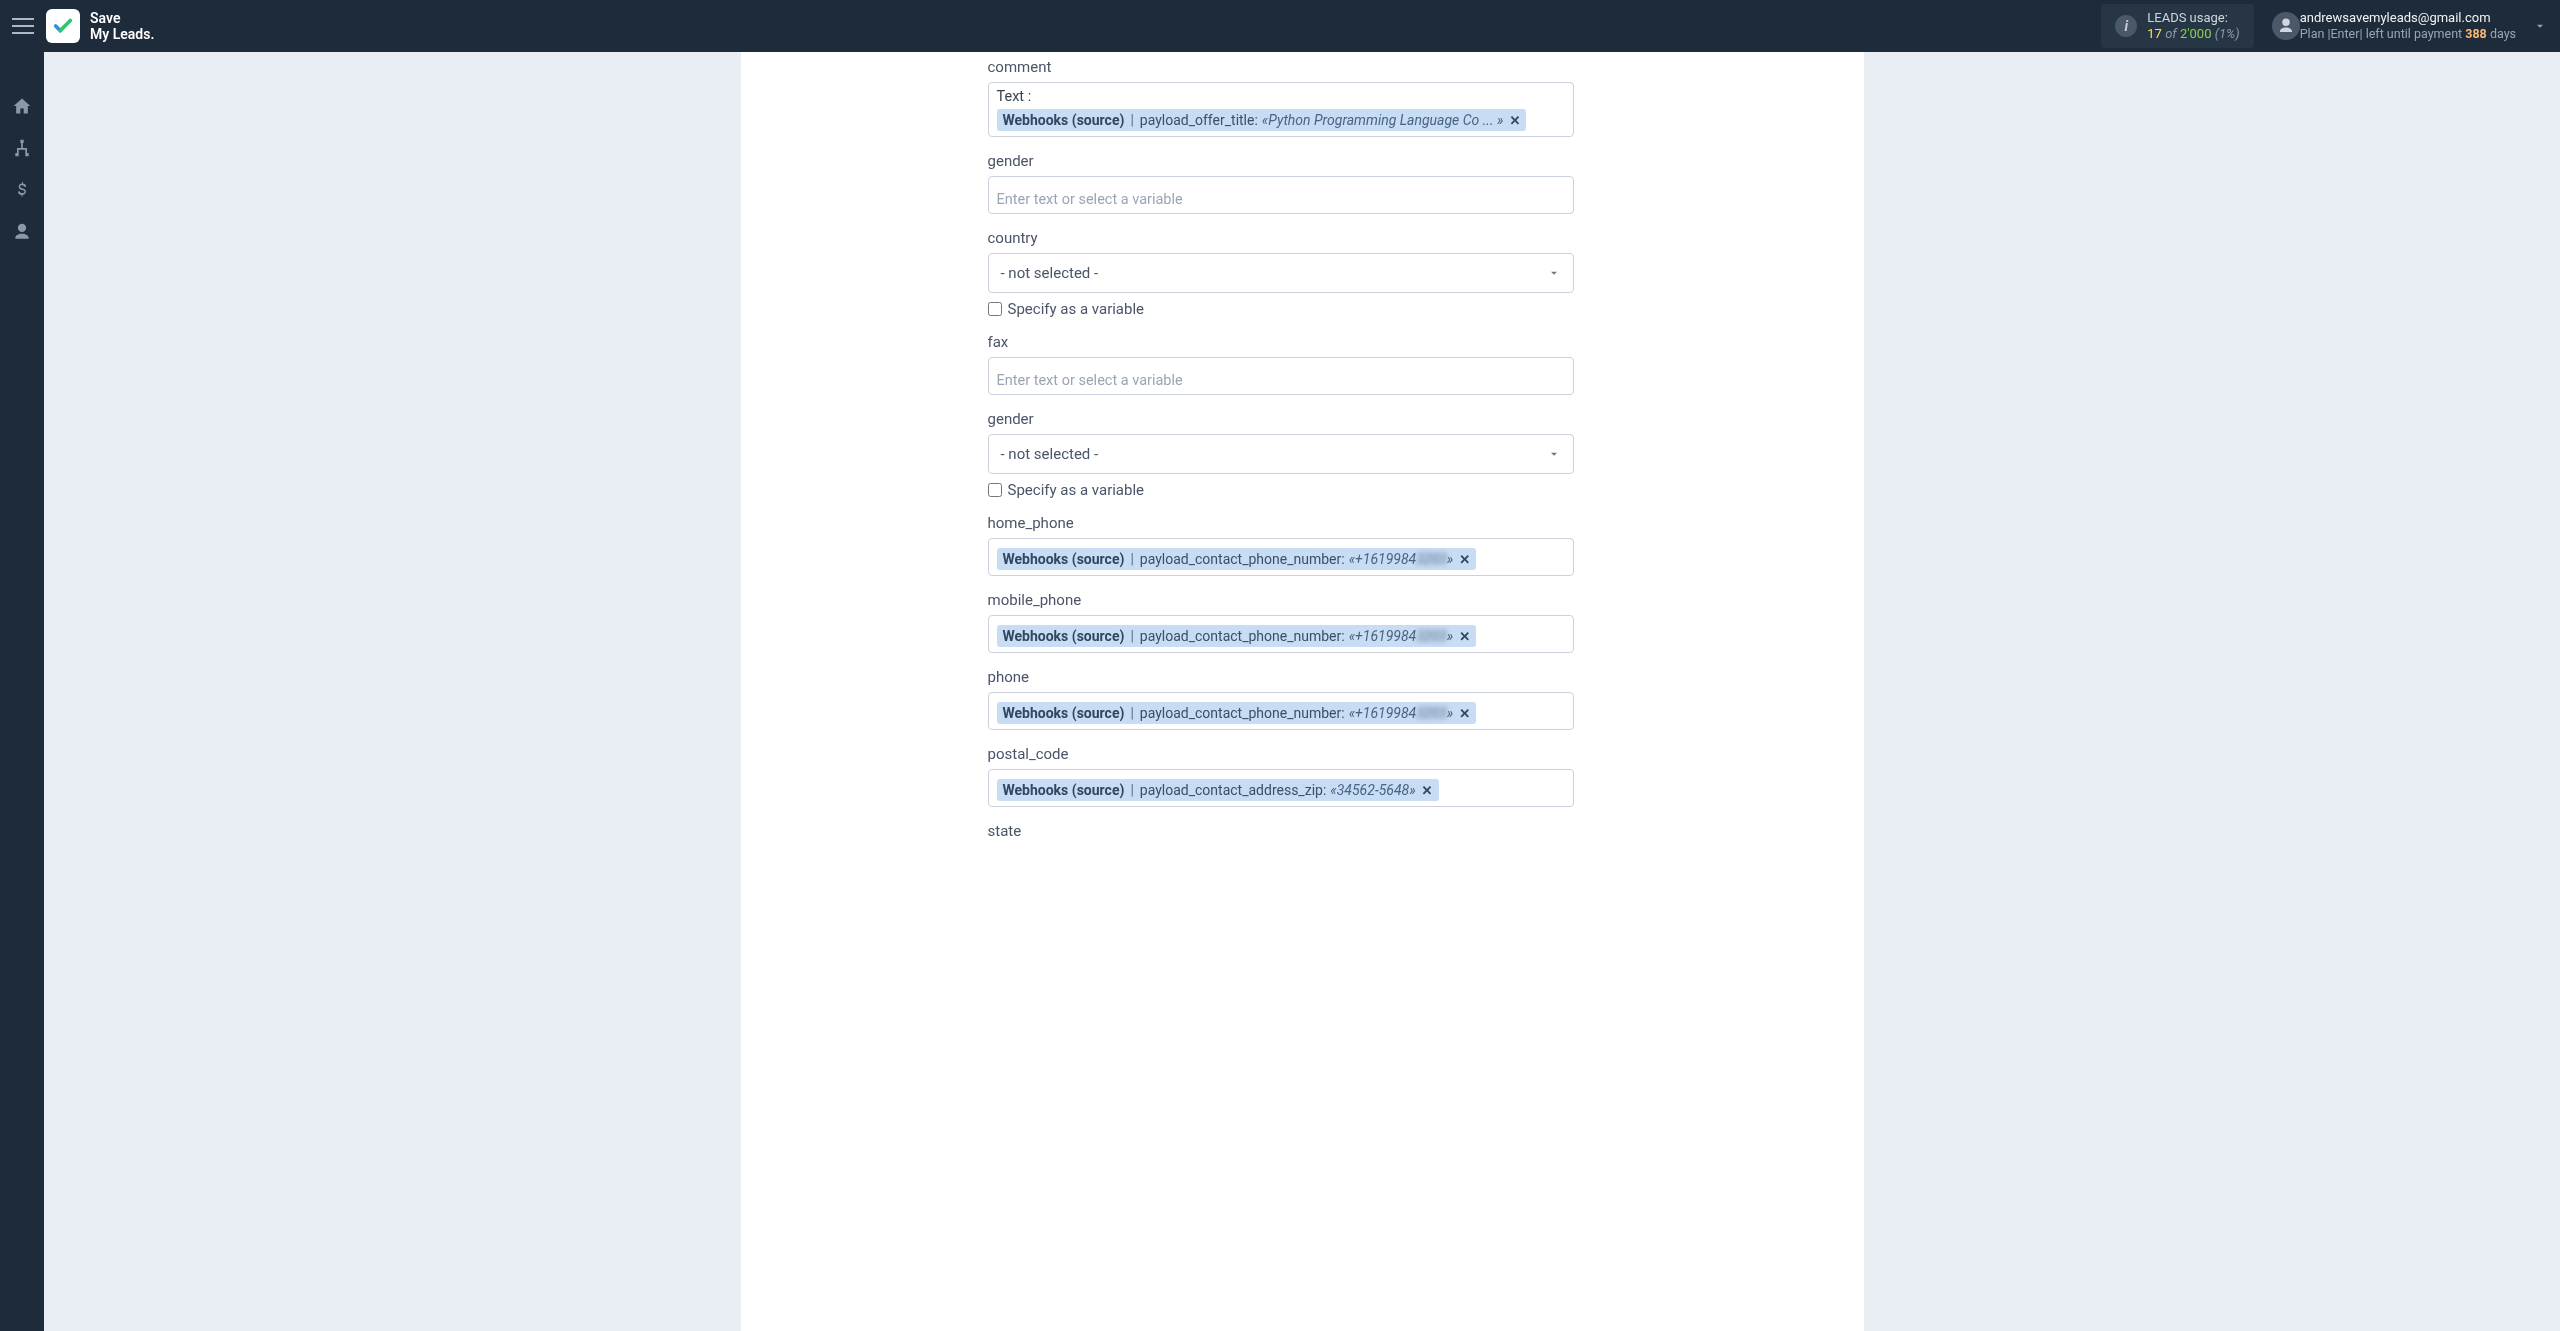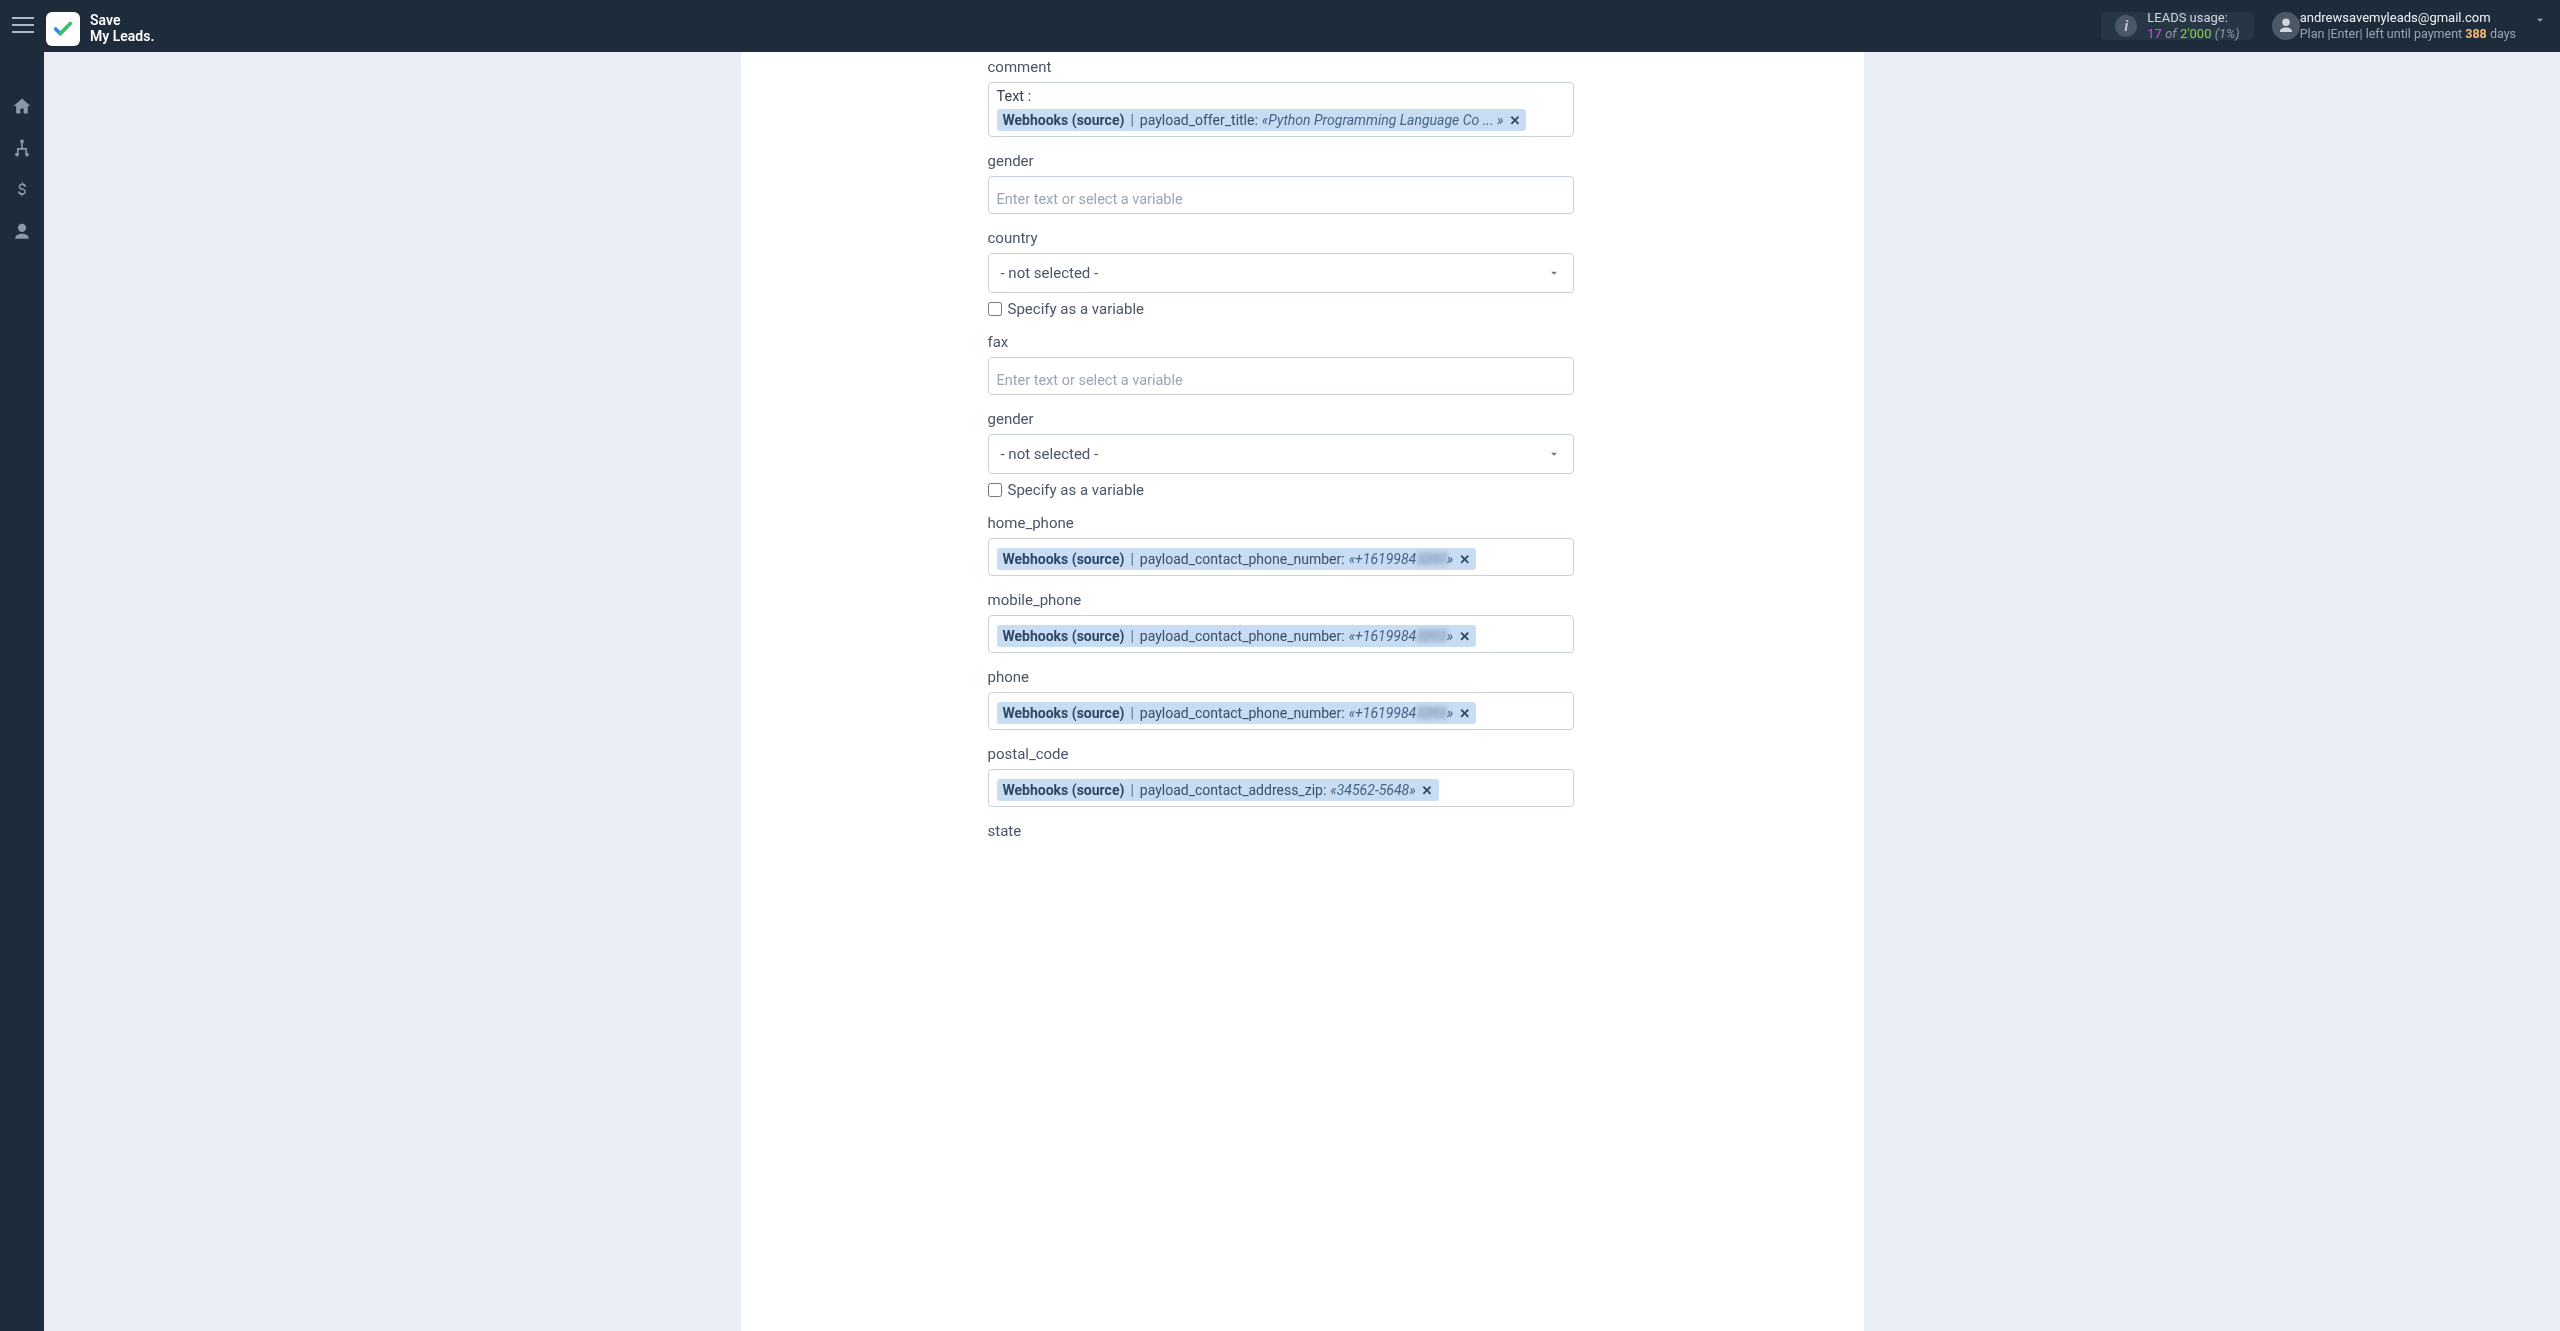--- a/index.html
+++ b/index.html
@@ -6,21 +6,22 @@
     body {
       font-family: -apple-system, BlinkMacSystemFont, "Segoe UI", Roboto, Arial, sans-serif;
       background: #e8eef3;
       color: #424b5d;
       overflow-x: hidden;
     }
     .topbar {
       height: 52px;
       background: #1e2b3a;
       display: flex;
-      padding: 12px 12px;
+      align-items: center;
+      padding: 4px 12px;
       color: #fff;
       position: relative;
     }
     .hamburger {
       width: 22px;
       cursor: pointer;
       margin-right: 12px;
     }
     .hamburger div { height: 2px; background: #aeb7c4; margin: 5px 0; }
     .logo-box {
@@ -41,21 +42,21 @@
       gap: 10px;
     }
     .leads-usage .info-icon {
       width: 22px; height: 22px; border-radius: 50%;
       background: #4a5868;
       display: flex; align-items: center; justify-content: center;
       font-style: italic; font-weight: 700; color: #c6cdd8;
       font-size: 14px;
     }
     .leads-text { font-size: 13px; line-height: 1.25; color: #cfd6df; }
-    .leads-text .u17 { color: #d946ef; }
+    .leads-text .u17 { color: #fde047; }
     .leads-text .u2000 { color: #8ad053; }
     .leads-text .upc { color: #8b98a8; }
     .account {
       display: flex; align-items: center; gap: 0;
       margin-left: 18px;
     }
     .avatar-icon {
       width: 28px; height: 28px; border-radius: 50%;
       background: #4a5868;
       display: flex; align-items: center; justify-content: center;

